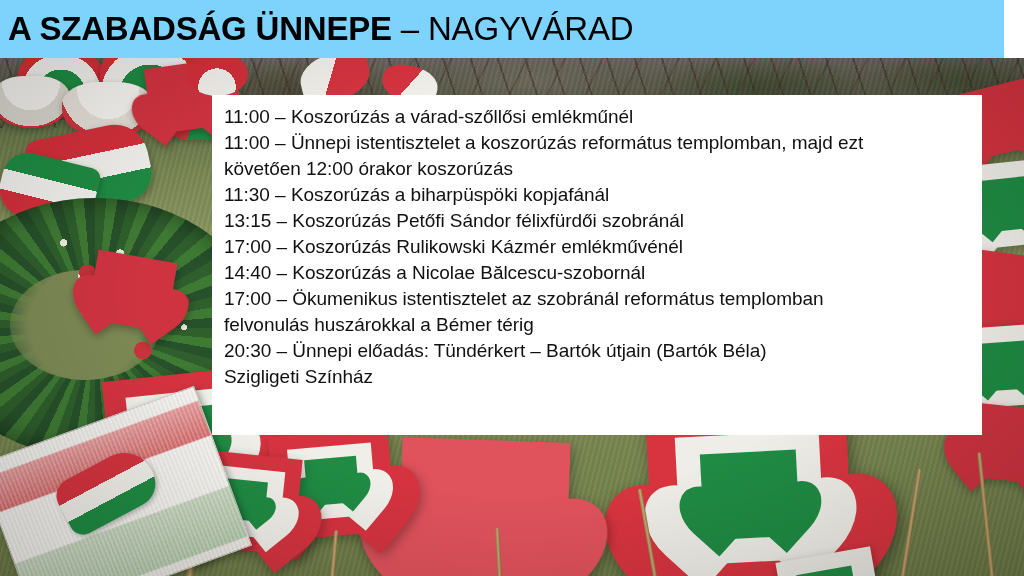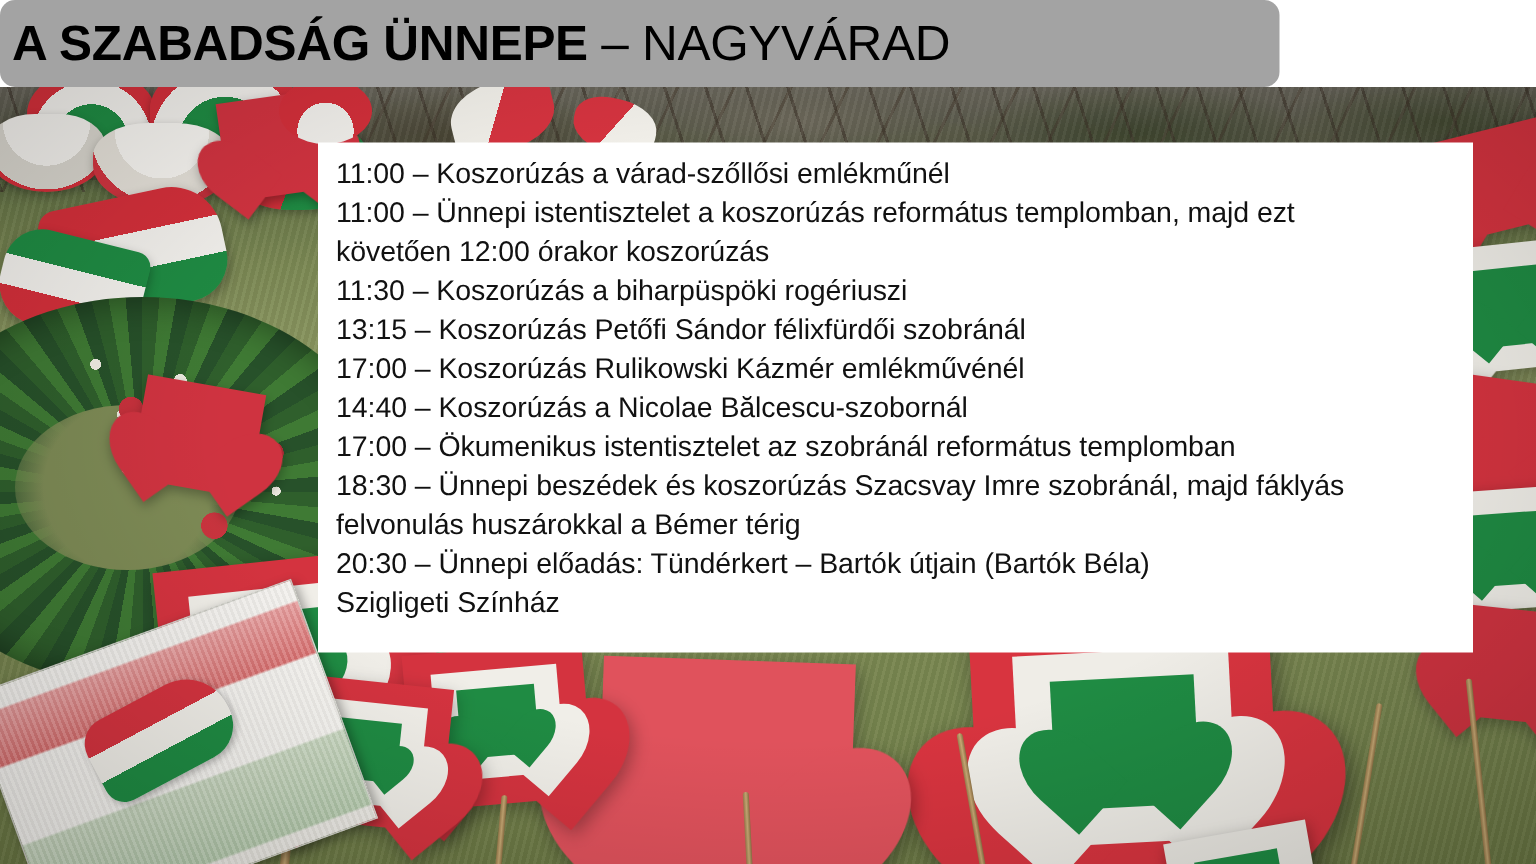--- a/index.html
+++ b/index.html
@@ -8,23 +8,23 @@
     font-family:"Liberation Sans","DejaVu Sans",sans-serif;
     background:#ffffff;
     position:relative;
   }
 
   
   .slide { position:absolute; inset:0; width:1024px; height:576px; overflow:hidden; background:#fff; }
 
   
   .header-band {
-    position:absolute; left:0; top:0; width:853px; height:58px;
-    background:#a3a3a3; z-index:40;
-    display:flex; align-items:center;border-radius:10px;
+    position:absolute; left:0; top:0; width:1004px; height:58px;
+    background:#7dd3fc; z-index:40;
+    display:flex; align-items:center;
   }
   .title {
     padding-left:8px;
     font-size:33px; line-height:38px; color:#000;
     white-space:nowrap; letter-spacing:-0.2px;
   }
   .title .t-bold   { font-weight:bold; }
   .title .t-dash   { font-weight:400; }
   .title .t-light  { font-weight:400; }
 
@@ -322,25 +322,24 @@
     <h1 class="title">
       <span class="t-bold">A SZABADSÁG ÜNNEPE</span><span class="t-dash"> – </span><span class="t-light">NAGYVÁRAD</span>
     </h1>
   </div>
 
   <div class="panel">
     <div id="program-lines">
         <div class="line"><span class="time">11:00</span><span class="dash"> – </span><span class="txt">Koszorúzás a várad-szőllősi emlékműnél</span></div>
         <div class="line"><span class="time">11:00</span><span class="dash"> – </span><span class="txt">Ünnepi istentisztelet a koszorúzás református templomban, majd ezt</span></div>
         <div class="line cont"><span class="txt">követően 12:00 órakor koszorúzás</span></div>
-        <div class="line"><span class="time">11:30</span><span class="dash"> – </span><span class="txt">Koszorúzás a biharpüspöki rogériuszi</span></div>
+        <div class="line"><span class="time">11:30</span><span class="dash"> – </span><span class="txt">Koszorúzás a biharpüspöki kopjafánál</span></div>
         <div class="line"><span class="time">13:15</span><span class="dash"> – </span><span class="txt">Koszorúzás Petőfi Sándor félixfürdői szobránál</span></div>
         <div class="line"><span class="time">17:00</span><span class="dash"> – </span><span class="txt">Koszorúzás Rulikowski Kázmér emlékművénél</span></div>
         <div class="line"><span class="time">14:40</span><span class="dash"> – </span><span class="txt">Koszorúzás a Nicolae Bălcescu-szobornál</span></div>
         <div class="line"><span class="time">17:00</span><span class="dash"> – </span><span class="txt">Ökumenikus istentisztelet az szobránál református templomban</span></div>
-        <div class="line"><span class="time">18:30</span><span class="dash"> – </span><span class="txt">Ünnepi beszédek és koszorúzás Szacsvay Imre szobránál, majd fáklyás</span></div>
         <div class="line cont"><span class="txt">felvonulás huszárokkal a Bémer térig</span></div>
         <div class="line"><span class="time">20:30</span><span class="dash"> – </span><span class="txt">Ünnepi előadás: Tündérkert – Bartók útjain (Bartók Béla)</span></div>
         <div class="line cont"><span class="txt">Szigligeti Színház</span></div>
       </div>
   </div>
 
 </div>
 
 </body></html>

